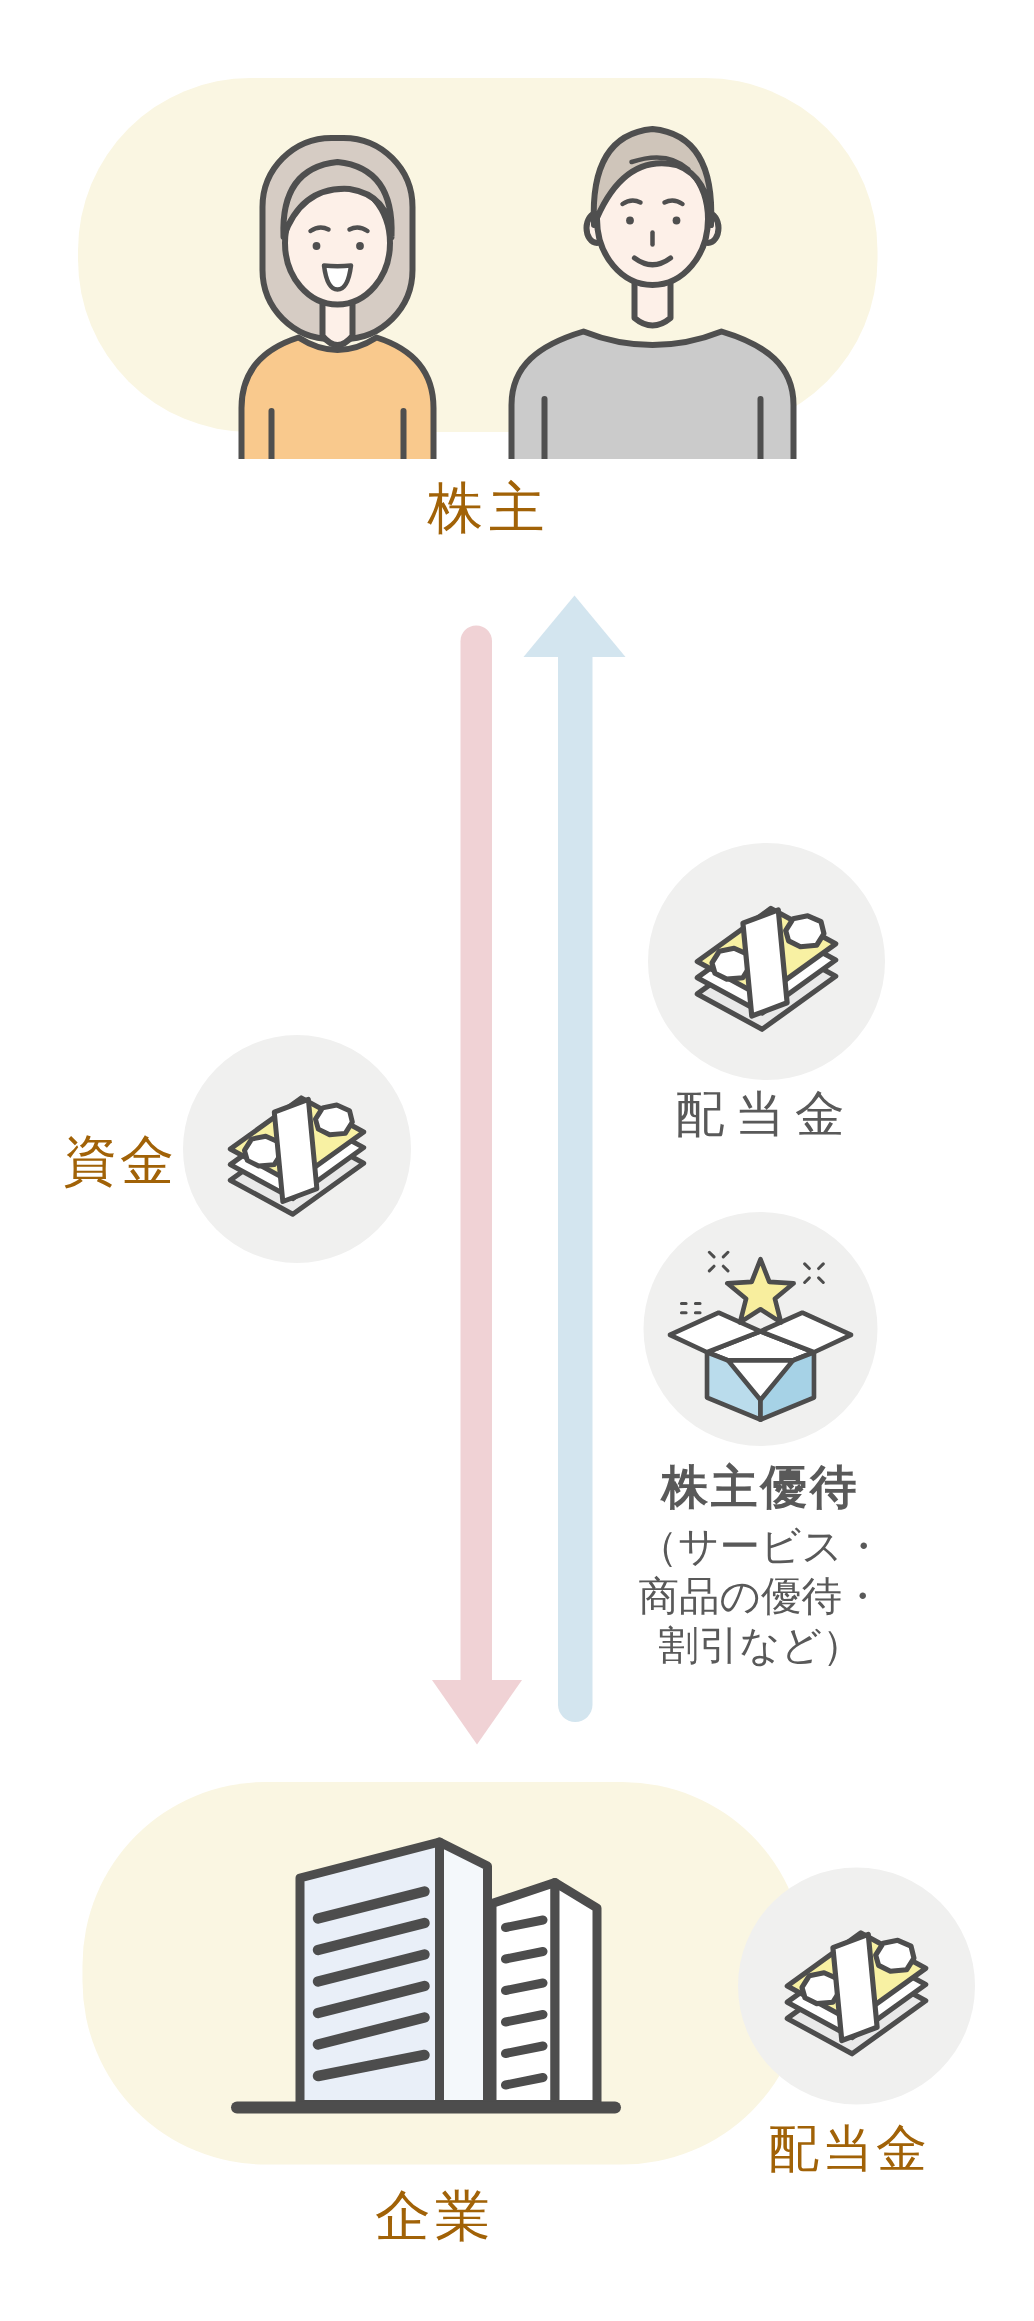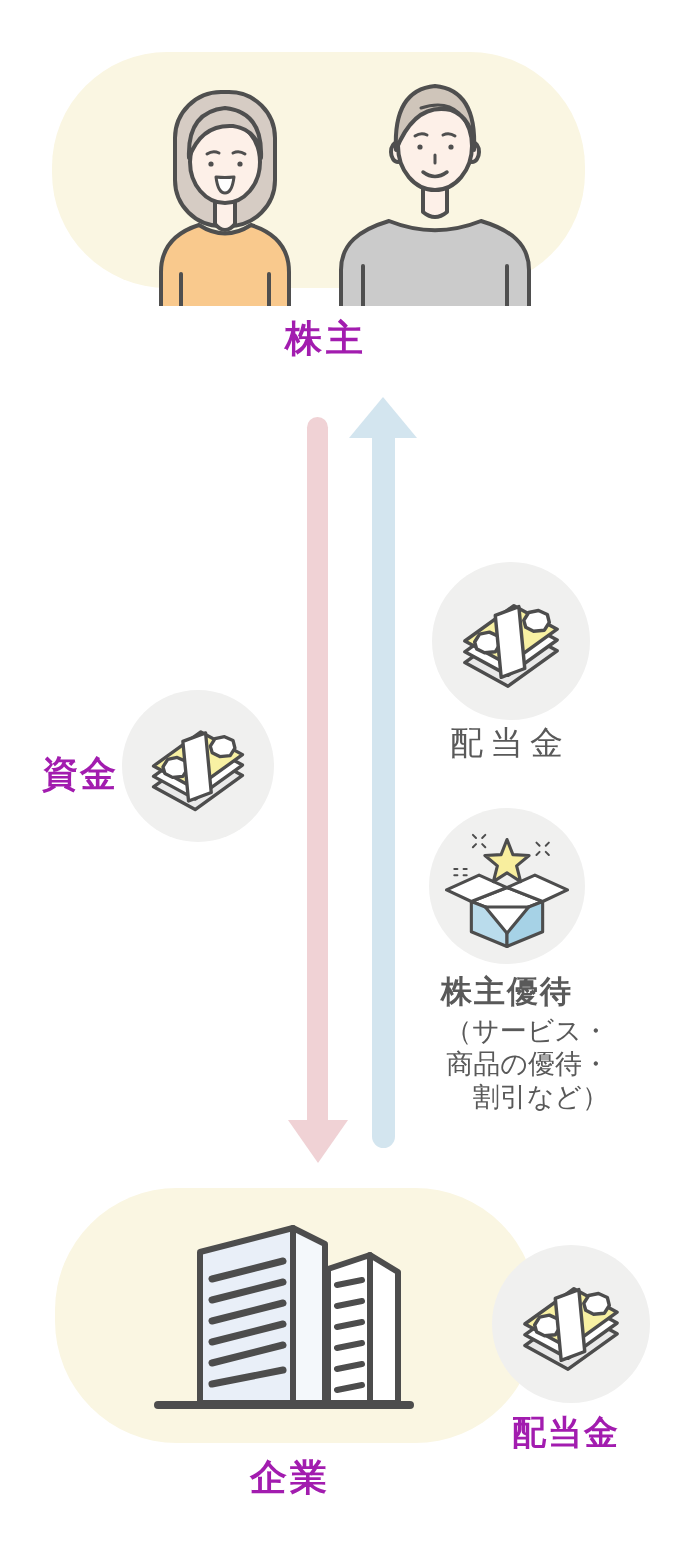--- a/index.html
+++ b/index.html
@@ -4,21 +4,21 @@
 <style>
   html,body{margin:0;padding:0;background:#ffffff;}
   .stage{
     position:relative;width:689px;height:1547px;background:#ffffff;overflow:hidden;
     font-family:"Liberation Sans","DejaVu Sans",sans-serif;
   }
   .abs{position:absolute;}
   .blob{background:#faf6e2;}
   .circle{background:#f0f0ef;border-radius:50%;display:flex;align-items:center;justify-content:center;}
   .lbl{white-space:pre-line;text-align:center;}
-  .bold-lbl{font-weight:bold;color:#a21caf;}
+  .bold-lbl{font-weight:normal;color:#a16207;}
   .gray-lbl{color:#595959;}
   .arrow-shaft-pink{background:#f0d2d5;border-radius:11px 11px 0 0;}
   .arrow-head-pink{width:0;height:0;border-left:30px solid transparent;border-right:30px solid transparent;border-top:43px solid #f0d2d5;}
   .arrow-shaft-blue{background:#d3e5ef;border-radius:0 0 12px 12px;}
   .arrow-head-blue{width:0;height:0;border-left:34px solid transparent;border-right:34px solid transparent;border-bottom:41px solid #d3e5ef;}
 </style>
 </head>
 <body>
 
 <div class="stage">
@@ -98,21 +98,21 @@
         <polygon points="34,100 2,85 44,66 80,82" fill="#ffffff"></polygon>
         <polygon points="126,100 158,85 116,66 80,82" fill="#ffffff"></polygon>
         <polygon points="80,20 87.6,39.5 108.5,40.7 92.4,54 97.6,74.3 80,63 62.4,74.3 67.6,54 51.5,40.7 72.4,39.5" fill="#f8ee9e"></polygon>
         <polygon points="34,100 80,118 80,158 34,139" fill="#badcec"></polygon>
         <polygon points="126,100 80,118 80,158 126,139" fill="#a6d2e6"></polygon>
         <polygon points="52,107 108,107 80,141" fill="#ffffff"></polygon>
       </g>
     </svg>
   </div>
   <div class="abs lbl gray-lbl" style="left:427px;top:971px;width:160px;font-size:31px;letter-spacing:2px;font-weight:bold;">株主優待</div>
-  <div class="abs lbl gray-lbl" style="left:405px;top:1015px;width:204px;font-size:27px;line-height:33px;text-align:right;">（サービス・
+  <div class="abs lbl gray-lbl" style="left:405px;top:1015px;width:204px;font-size:27px;line-height:33px;">（サービス・
 商品の優待・
 割引など）</div>
 
   <div class="abs lbl bold-lbl" style="left:38px;top:750px;width:84px;font-size:36px;letter-spacing:2px;">資金</div>
   <div class="abs circle" style="left:122px;top:690px;width:152px;height:152px;">
     <svg width="114" height="106" viewBox="0 0 120 112">
       <g stroke="#4d4d4d" stroke-width="3.5" stroke-linejoin="round" stroke-linecap="round">
         <polygon points="13,78 63,42 107,66 57,102" fill="#e9e9e9"></polygon>
         <polygon points="13,67 63,31 107,55 57,91" fill="#ffffff"></polygon>
         <polygon points="13,56 63,20 107,44 57,80" fill="#f8f1a3"></polygon>

